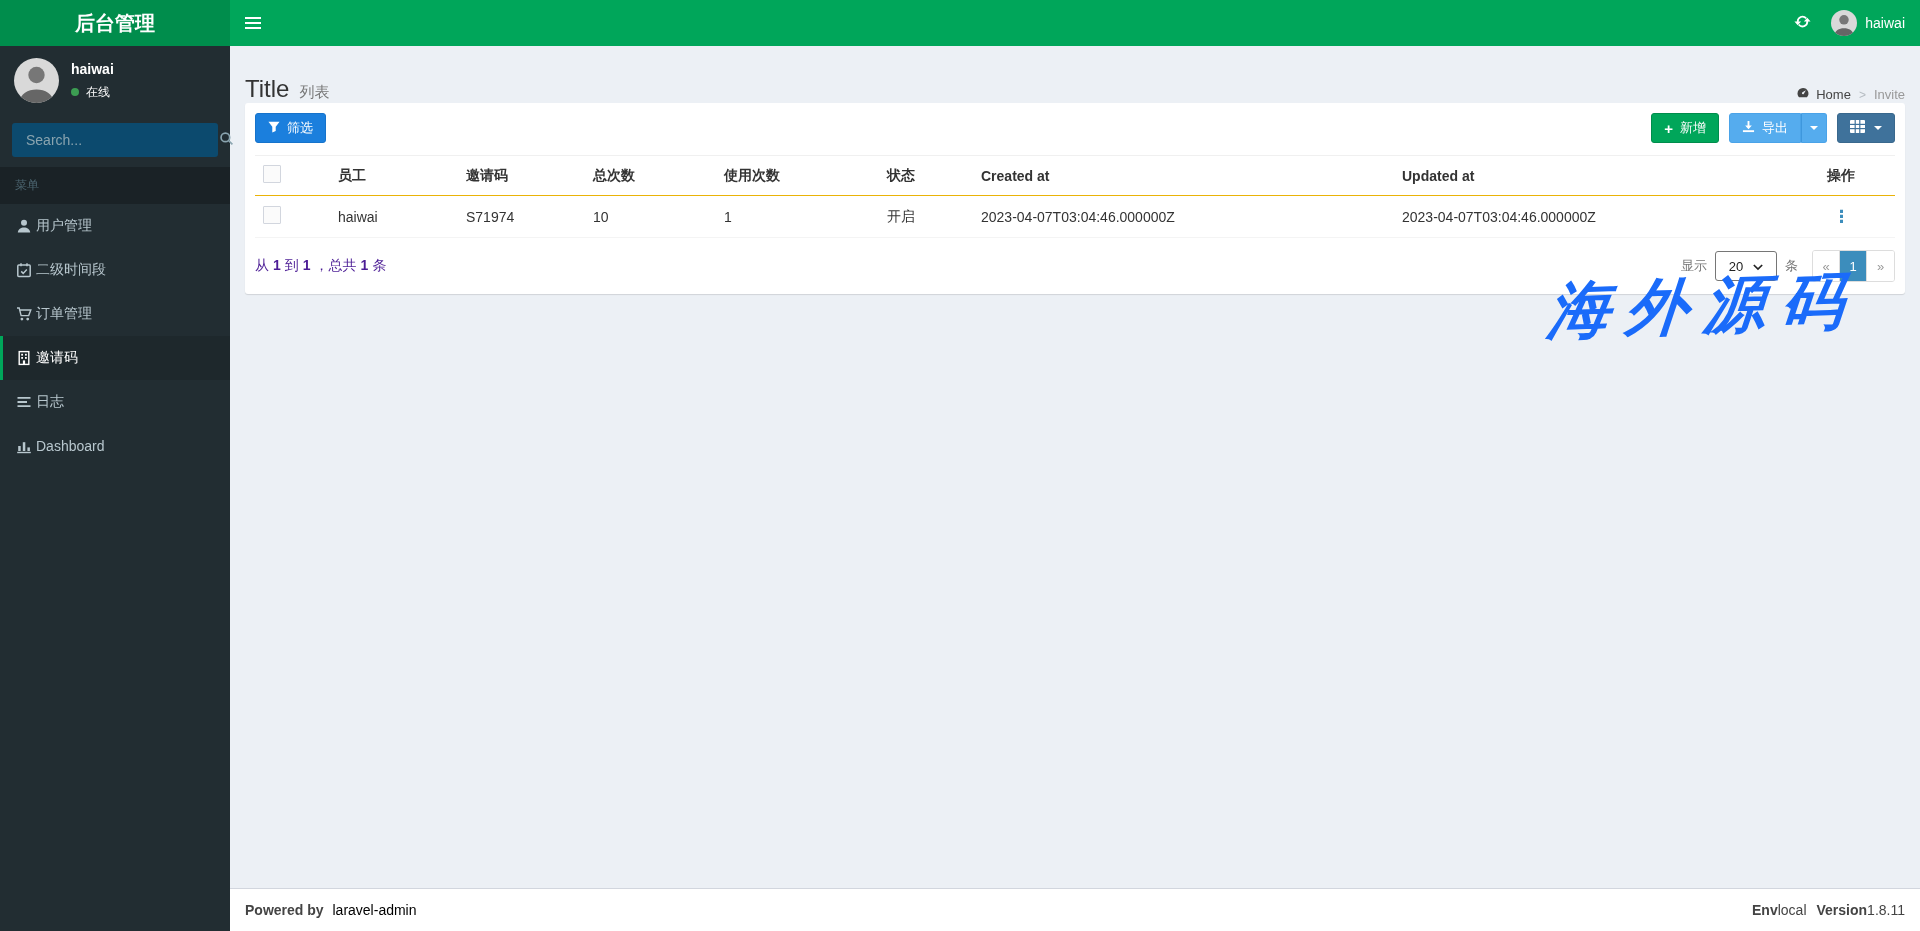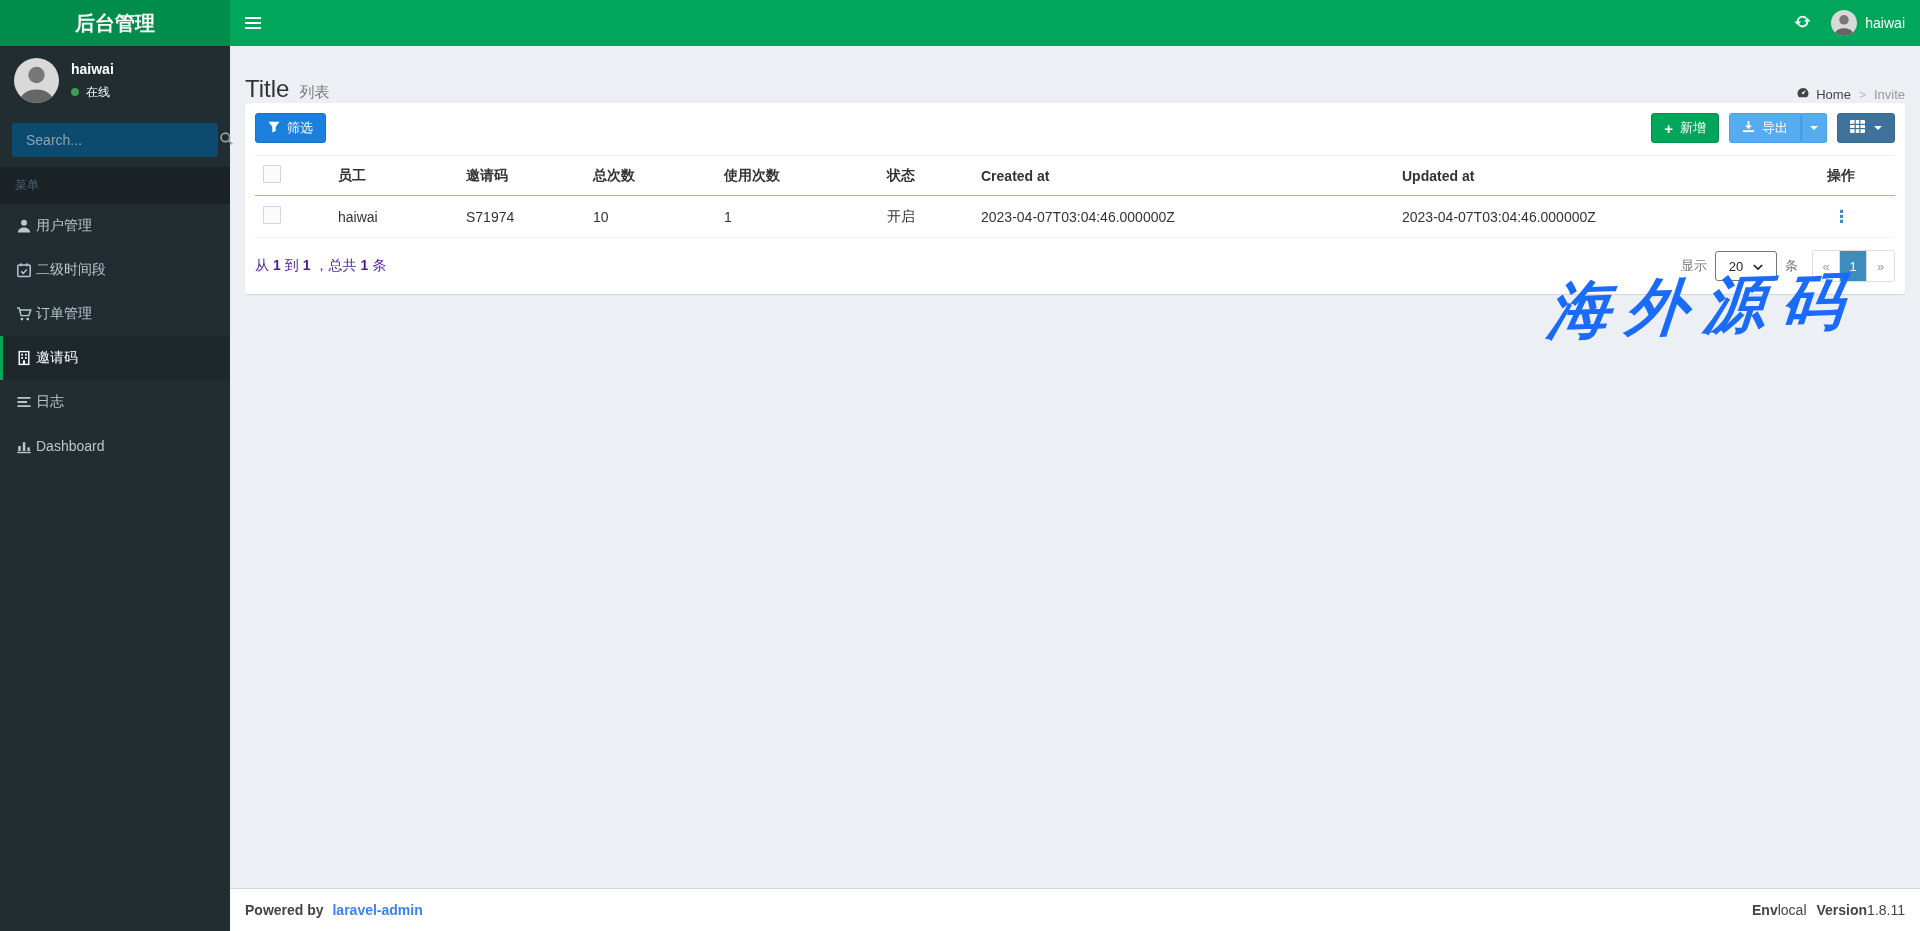--- a/index.html
+++ b/index.html
@@ -74,21 +74,21 @@
   .pagination { display:inline-flex; border:1px solid #ddd; border-radius:3px; overflow:hidden; margin-left:6px; }
   .page-btn { min-width:27px; height:30px; display:flex; align-items:center; justify-content:center; background:#fff; color:#9a9a9a; font-size:13px; border-right:1px solid #ddd; cursor:pointer; padding:0 8px; }
   .page-btn:last-child { border-right:none; }
   .page-btn.active { background:#3c8dbc; color:#fff; }
 
   .watermark { position:absolute; left:1318px; top:218px; font-size:62px; color:#1a6bfa; font-weight:700; font-style:italic; letter-spacing:16px; white-space:nowrap; transform:rotate(-2deg) skewX(-7deg); font-family:"DejaVu Serif",serif; z-index:10; pointer-events:none; }
 
   
   .main-footer { position:absolute; left:230px; right:0; bottom:0; height:43px; background:#fff; border-top:1px solid #d2d6de; display:flex; align-items:center; justify-content:space-between; padding:0 15px; font-size:14px; color:#444; z-index:15; }
   .footer-left b { margin-right:5px; }
-  .link { color:#3b82f6; font-weight:700; text-decoration:none; cursor:pointer; }
+  .link { color:#000000; font-weight:400; text-decoration:none; cursor:pointer; }
   .footer-right { display:flex; align-items:center; }
   .footer-right .gap { width:10px; }
 </style>
 </head>
 <body>
 
 <div class="app">
 
   <header class="navbar">
     <div class="logo">

